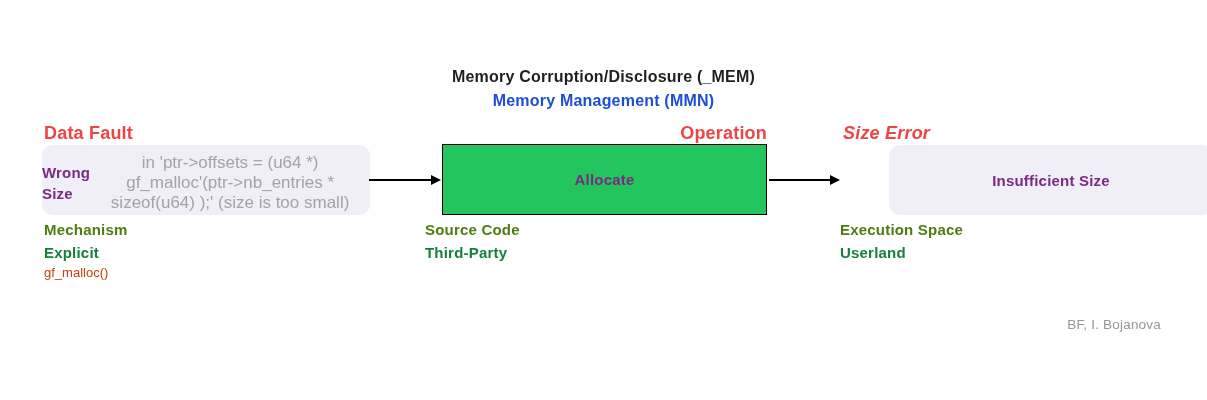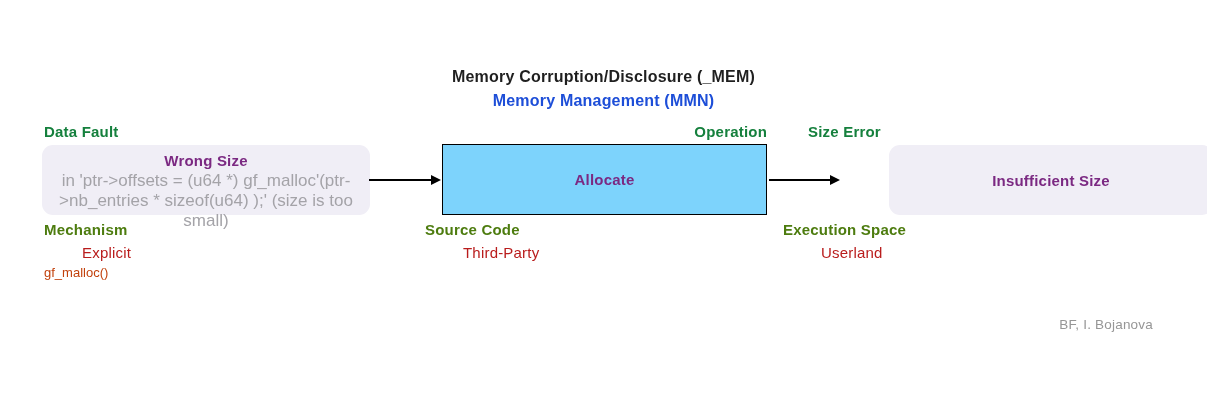--- a/index.html
+++ b/index.html
@@ -15,34 +15,34 @@
     text-align: center; font-size: 16px; font-weight: 600; color: #1f1f1f;
     letter-spacing: 0.2px;
   }
   .subtitle {
     position: absolute; top: 92px; left: 0; width: 1207px;
     text-align: center; font-size: 16px; font-weight: 600; color: #1d4ed8;
     letter-spacing: 0.2px;
   }
 
   .col-label {
-    position: absolute; top: 123px; font-size: 15px; font-weight: 600;
-    color: #15803d; letter-spacing: 0.2px;
+    position: absolute; top: 123px; font-size: 18px; font-weight: 600;
+    color: #ef4444; letter-spacing: 0.2px;
   }
   .col-label.fault { left: 44px; }
   .col-label.operation { left: 442px; width: 325px; text-align: right; }
-  .col-label.error { left: 808px; }
+  .col-label.error { left: 843px; font-style: italic; }
 
   .node {
     position: absolute; top: 145px; height: 70px;
-    display: flex; flex-direction: column; align-items: center; justify-content: center;
+    display: flex; align-items: center; justify-content: center;
   }
   .node.soft { background: #f0eef6; border-radius: 11px; }
   .node.fault { left: 42px; width: 328px; justify-content: flex-start; padding-top: 5px; }
-  .node.operation { left: 442px; top: 144px; width: 325px; height: 71px; background: #7dd3fc; border: 1.4px solid #000000; }
+  .node.operation { left: 442px; top: 144px; width: 325px; height: 71px; background: #22c55e; border: 1.4px solid #000000; }
   .node.error { left: 841px; width: 324px; margin-left: 48px; }
 
   .node-value {
     font-size: 15px; font-weight: 600; color: #7b2982; letter-spacing: 0.2px;
     line-height: 21px;
   }
   .node-detail {
     font-size: 17px; font-weight: 400; color: #a4a3a8; text-align: center;
     line-height: 20px; padding: 0 6px; max-width: 322px;
   }
@@ -54,27 +54,27 @@
     content: ""; position: absolute; right: -9px; top: -4.2px;
     width: 0; height: 0;
     border-left: 10px solid #000000;
     border-top: 5px solid transparent;
     border-bottom: 5px solid transparent;
   }
 
   .attr-group { position: absolute; top: 218px; }
   .attr-group.mechanism { left: 44px; }
   .attr-group.source-code { left: 425px; }
-  .attr-group.execution-space { left: 783px; }
+  .attr-group.execution-space { left: 840px; }
   .attr-label { font-size: 15px; font-weight: 600; color: #4d7c0f; line-height: 24px; letter-spacing: 0.2px; }
-  .attr-value { font-size: 15px; font-weight: 400; color: #b91c1c; line-height: 21px; letter-spacing: 0.2px; margin-left: 38px; }
+  .attr-value { font-size: 15px; font-weight: 700; color: #15803d; line-height: 21px; letter-spacing: 0.2px; }
   .attr-detail { font-size: 13px; font-weight: 400; color: #c2410c; line-height: 20px; }
 
   .footer {
-    position: absolute; top: 317px; right: 44px;
+    position: absolute; top: 317px; right: 36px;
     font-size: 13.5px; color: #969696; font-weight: 400; letter-spacing: 0.2px;
   }
 </style>
 </head>
 <body>
 
 <div class="stage">
 
   <div class="title">Memory Corruption/Disclosure (_MEM)</div>
   <div class="subtitle">Memory Management (MMN)</div>

